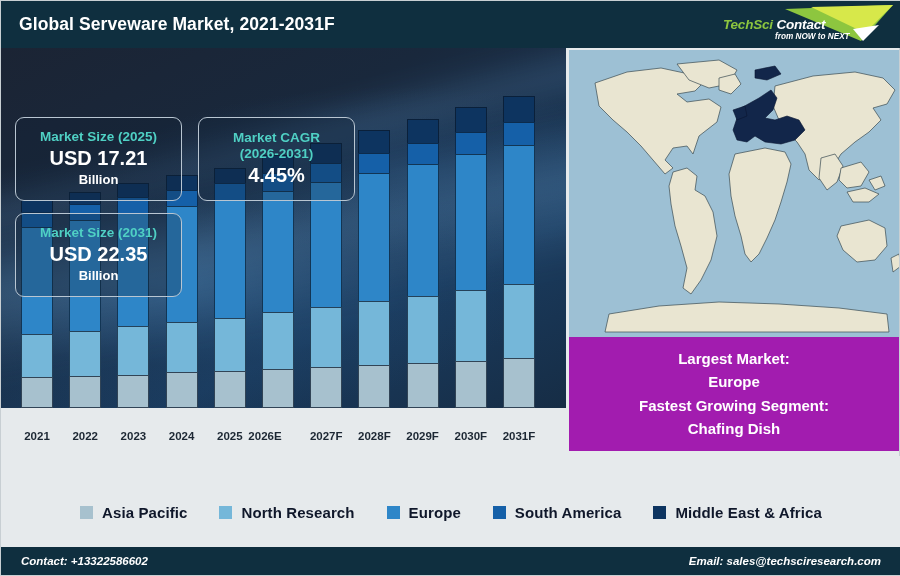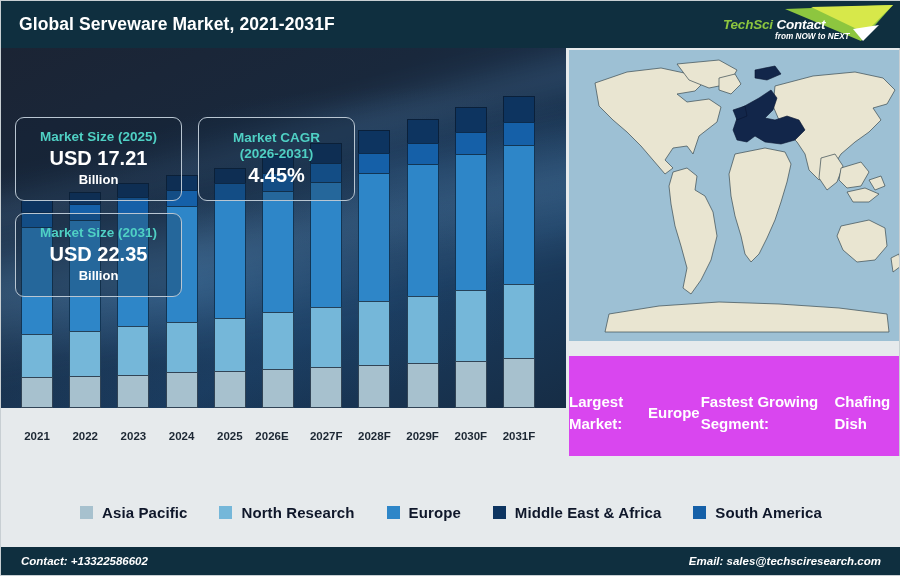--- a/index.html
+++ b/index.html
@@ -117,23 +117,23 @@
   
   .map-panel {
     position:absolute; left:568px; top:49px; width:330px; height:291px;
     background:#9dc0d4;
     overflow:hidden;
   }
   .map-panel svg { display:block; width:100%; height:100%; }
 
   
   .info-box {
-    position:absolute; left:568px; top:355px; width:330px; height:114px;
-    background:#d946ef;
-    display:flex; flex-direction:row; align-items:center; justify-content:center;
+    position:absolute; left:568px; top:336px; width:330px; height:114px;
+    background:#a21caf;
+    display:flex; flex-direction:column; align-items:center; justify-content:center;
     gap:1px;
   }
   .info-line { color:#ffffff; font-size:15px; font-weight:bold; line-height:1.48; }
 
   
   .legend {
     position:absolute; left:0; top:455px; width:900px; height:92px;
     background:#e6eaec;
     display:flex; align-items:flex-start; justify-content:center;
     padding-top:48px; gap:0;
@@ -256,21 +256,21 @@
         </div>
       </div>
 
     <div class="axis-strip">
       <div id="ticks">
           <div class="tick" style="left: 8px;">2021</div>
           <div class="tick" style="left: 56.2px;">2022</div>
           <div class="tick" style="left: 104.4px;">2023</div>
           <div class="tick" style="left: 152.6px;">2024</div>
           <div class="tick" style="left: 200.8px;">2025</div>
-          <div class="tick" style="left: 243px;">2026E</div>
+          <div class="tick" style="left: 236px;">2026E</div>
           <div class="tick" style="left: 297.2px;">2027F</div>
           <div class="tick" style="left: 345.4px;">2028F</div>
           <div class="tick" style="left: 393.6px;">2029F</div>
           <div class="tick" style="left: 441.8px;">2030F</div>
           <div class="tick" style="left: 490px;">2031F</div>
         </div>
     </div>
 
     <div class="kpi" id="kpi-size-2025">
       <div class="kpi-label">Market Size (2025)</div>
@@ -330,26 +330,26 @@
       </div>
       <div class="legend-item">
         <span class="swatch" style="background: rgb(117, 183, 217);"></span>
         <span class="legend-label">North Research</span>
       </div>
       <div class="legend-item">
         <span class="swatch" style="background: rgb(46, 134, 200);"></span>
         <span class="legend-label">Europe</span>
       </div>
       <div class="legend-item">
+        <span class="swatch" style="background: rgb(21, 96, 168);"></span>
+        <span class="legend-label">South America</span>
+      </div>
+      <div class="legend-item">
         <span class="swatch" style="background: rgb(13, 52, 96);"></span>
         <span class="legend-label">Middle East &amp; Africa</span>
-      </div>
-      <div class="legend-item">
-        <span class="swatch" style="background: rgb(21, 96, 168);"></span>
-        <span class="legend-label">South America</span>
       </div>
     </div>
 
   <div class="footer">
     <div class="footer-text">Contact: +13322586602</div>
     <div class="footer-text">Email: sales@techsciresearch.com</div>
   </div>
 
 </div>
 

